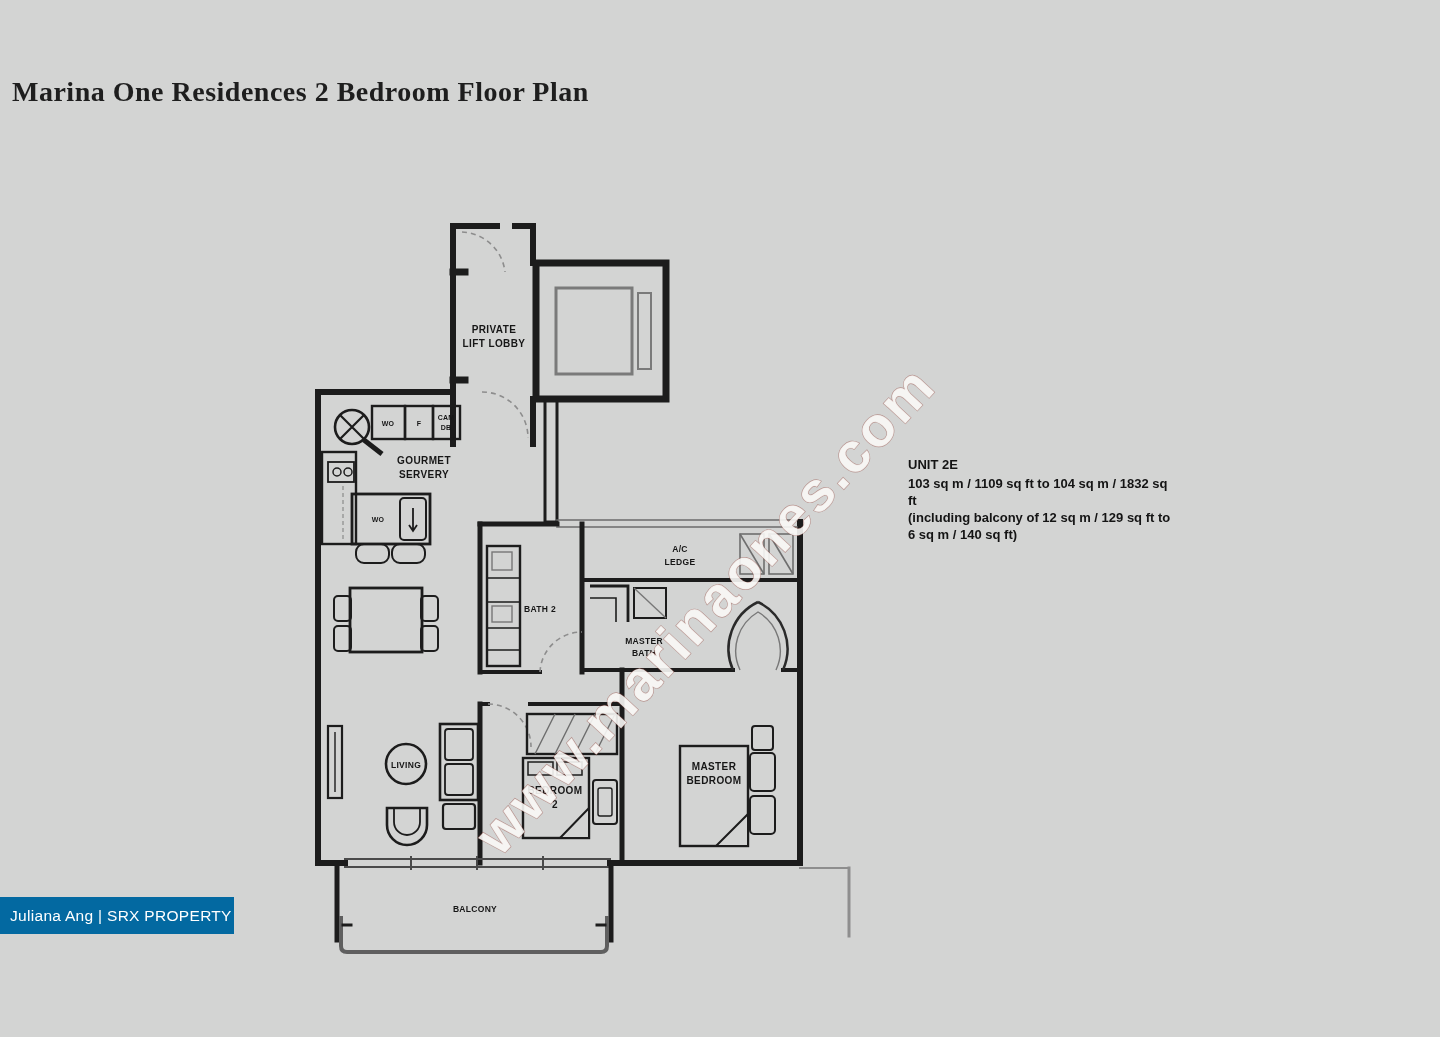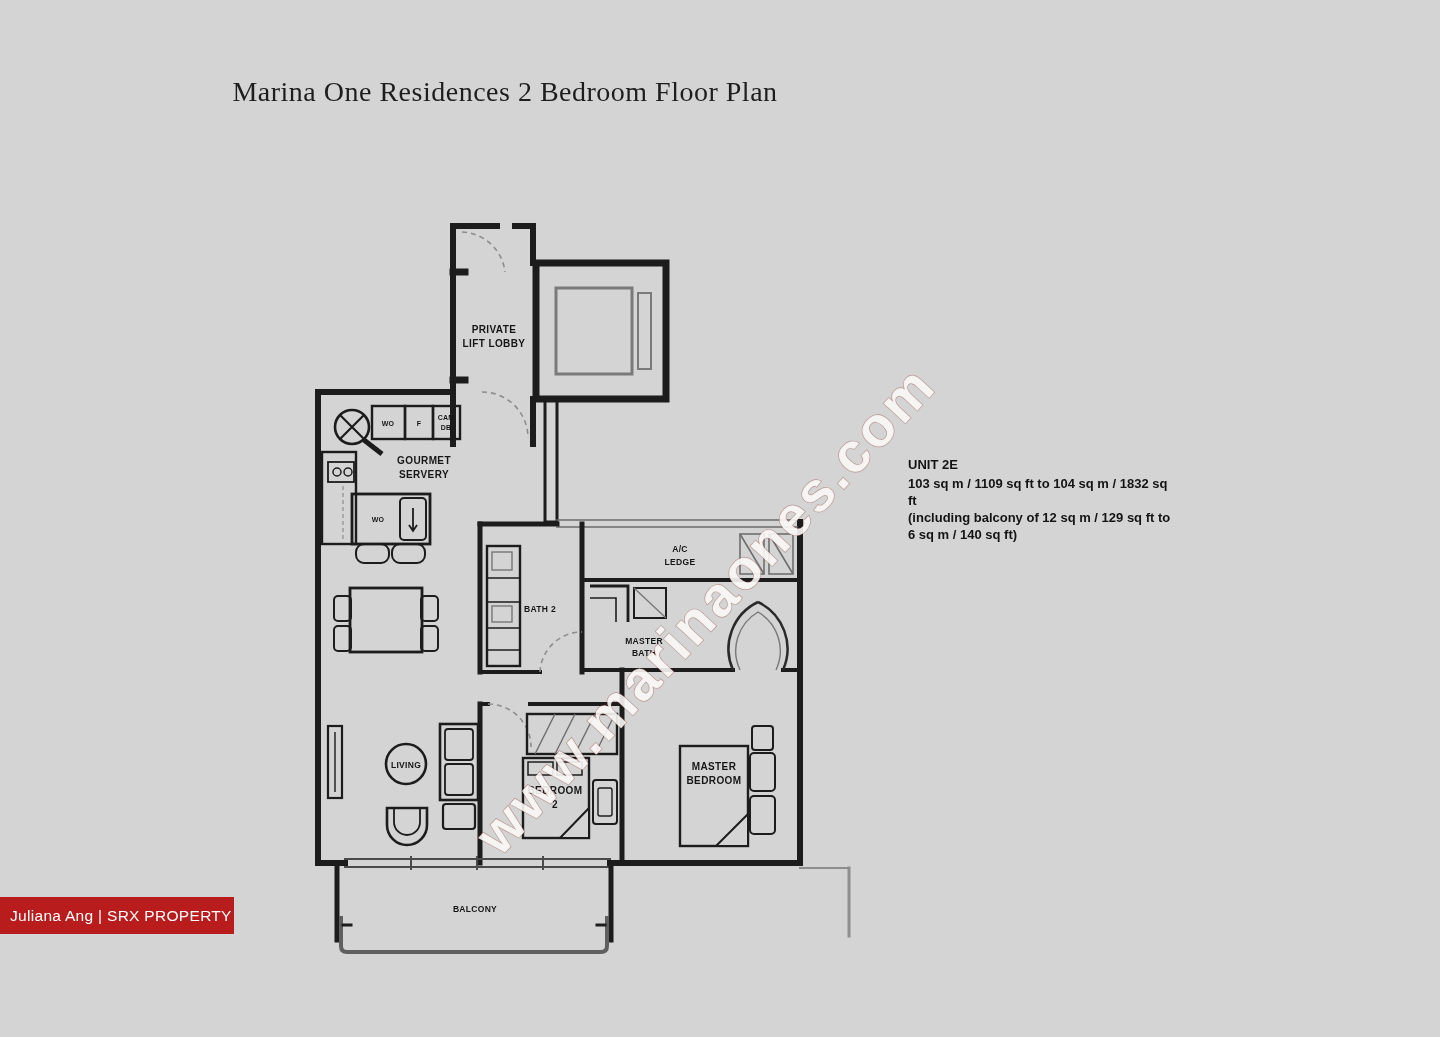--- a/index.html
+++ b/index.html
@@ -3,33 +3,33 @@
 <meta charset="utf-8">
 <style>
   html,body{margin:0;padding:0;}
   body{
     width:1440px;height:1037px;overflow:hidden;position:relative;
     background:#d3d4d3;
     font-family:"Liberation Sans",sans-serif;
   }
   .page-title{
     position:absolute;top:76px;left:0;width:1010px;
-    text-align:center;
+    text-align:left;
     font-family:"Liberation Serif","DejaVu Serif",serif;
-    font-weight:400;font-size:28px;letter-spacing:.5px;color:#1e1e1e;
+    font-weight:700;font-size:28px;letter-spacing:.5px;color:#1e1e1e;padding-left:12px;
   }
   .unit-info{
     position:absolute;left:908px;top:456px;width:270px;
     font-size:13px;font-weight:bold;color:#141414;line-height:17px;
   }
   .unit-info .unit-name{display:block;margin-bottom:2px;}
   .plan-svg{position:absolute;left:0;top:0;}
   .credit-badge{
     position:absolute;left:0;top:897px;width:234px;height:37px;
-    background:#b91c1c;color:#ffffff;font-size:15.5px;
+    background:#0369a1;color:#ffffff;font-size:15.5px;
     line-height:37px;padding-left:10px;box-sizing:border-box;
     letter-spacing:.3px;
   }
   text{font-family:"Liberation Sans",sans-serif;font-weight:bold;fill:#161616;}
   .room-label{font-size:10px;letter-spacing:.4px;}
   .tiny-label{font-size:7px;letter-spacing:.2px;}
   .small-label{font-size:8.5px;letter-spacing:.3px;}
   .wm{
     font-size:56px;letter-spacing:3px;
     fill:rgba(250,248,246,.9);

